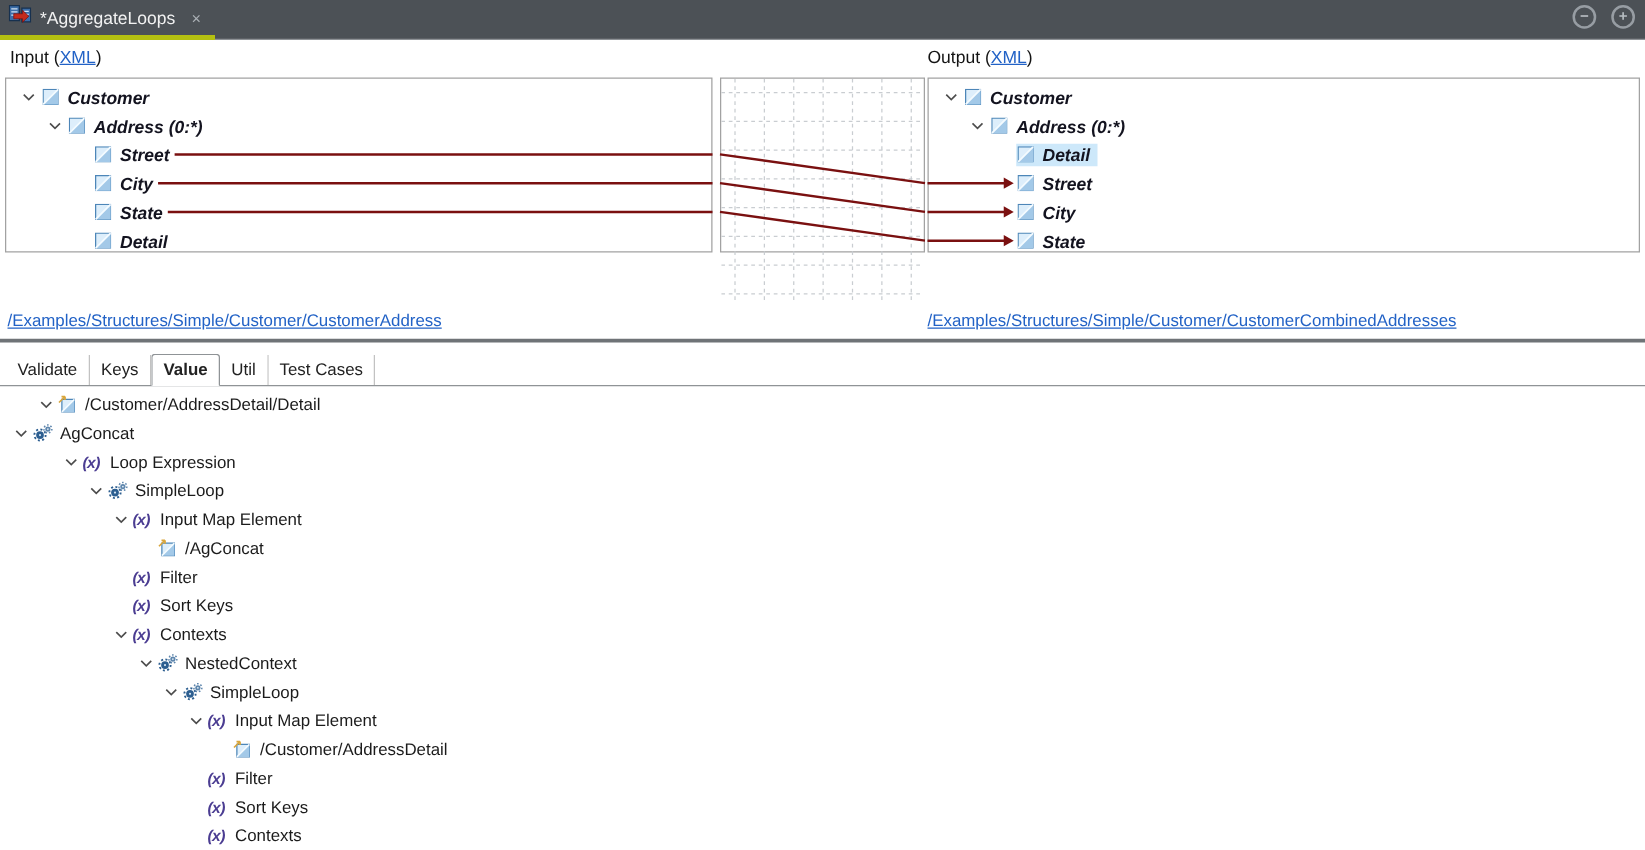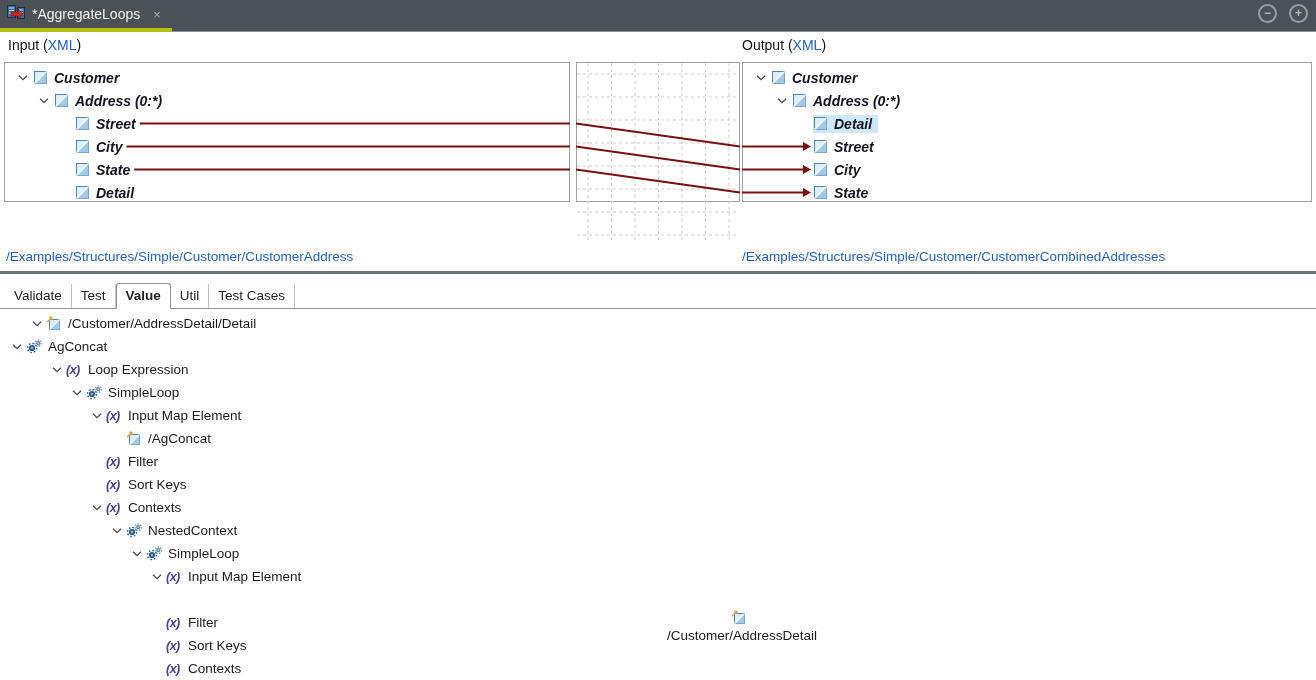--- a/index.html
+++ b/index.html
@@ -14,21 +14,21 @@
   .tab-close{color:#aab0b5;font-size:13px;margin-left:6px;cursor:default;}
   .accent-left{position:absolute;top:28px;left:0;width:172px;height:4px;background:#b4c011;}
   .accent-rest{position:absolute;top:28px;left:172px;width:1144px;height:4px;background:#4c5156;
                box-shadow:inset 0 -1px 0 #8e9296;}
   .win-buttons{position:absolute;right:8px;top:4px;display:flex;gap:12px;}
   .win-btn{width:15px;height:15px;border:2px solid #979da3;border-radius:50%;color:#b6bcc1;
            font-size:12px;font-weight:bold;line-height:14px;text-align:center;cursor:default;}
 
   
   .hdr{position:absolute;top:37px;font-size:14px;color:#131313;}
-  .xml-link,.pathlink{color:#2262c6;cursor:pointer;}
+  .xml-link,.pathlink{color:#2262c6;text-decoration:underline;cursor:pointer;}
   .pathlink{position:absolute;top:249px;font-size:13.5px;}
 
   
   .panel{position:absolute;top:62px;height:140px;background:#fff;border:1px solid #a2a2a2;
          box-sizing:border-box;padding-top:3px;}
   #leftPanel{left:4px;width:566px;padding-left:0;}
   #midPanel{left:576px;width:164px;}
   #rightPanel{left:742px;width:570px;}
   #gridSvg{position:absolute;left:0;top:0;}
 
@@ -289,21 +289,21 @@
     </div>
 
   <a class="pathlink" style="left:6px">/Examples/Structures/Simple/Customer/CustomerAddress</a>
   <a class="pathlink" style="left:742px">/Examples/Structures/Simple/Customer/CustomerCombinedAddresses</a>
 
   <div class="sash"></div>
 
   <div class="bottom">
     <div class="tabbar" id="tabbar">
         <div class="tab">Validate</div>
-        <div class="tab">Test</div>
+        <div class="tab">Keys</div>
         <div class="tab selected">Value</div>
         <div class="tab">Util</div>
         <div class="tab">Test Cases</div>
       </div>
     <div class="btree" id="btree">
         <div class="brow" style="padding-left: 20px;">
           <span class="bchev">
             <svg width="10" height="6" viewBox="0 0 10 6">
               <polyline points="1,0.7 5,4.7 9,0.7" fill="none" stroke="#4d4d4d" stroke-width="1.3"></polyline>
             </svg>
@@ -453,21 +453,21 @@
           <span class="bchev">
             <svg width="10" height="6" viewBox="0 0 10 6">
               <polyline points="1,0.7 5,4.7 9,0.7" fill="none" stroke="#4d4d4d" stroke-width="1.3"></polyline>
             </svg>
           </span>
           <span class="bicon">
             <span class="xicon">(x)</span>
           </span>
           <span>Input Map Element</span>
         </div>
-        <div class="brow" style="padding-left: 160px; flex-direction: column;">
+        <div class="brow" style="padding-left: 160px;">
           <span class="bchev"></span>
           <span class="bicon">
             <svg width="15" height="15" viewBox="0 0 15 15">
               <rect x="3.5" y="3.5" width="10" height="10" fill="#ddeefb" stroke="#4d86b8"></rect>
               <path d="M13.5,3.5 L13.5,13.5 L3.5,13.5 Z" fill="#a3c9e8"></path>
               <line x1="3.5" y1="13.5" x2="13.5" y2="3.5" stroke="#f4fbff" stroke-width="1.2"></line>
               <path d="M1.2,6 L6,1.2 M6,1.2 L3.2,1.2 M6,1.2 L6,4" stroke="#d9a63c" stroke-width="1.4" fill="none"></path>
             </svg>
           </span>
           <span>/Customer/AddressDetail</span>

